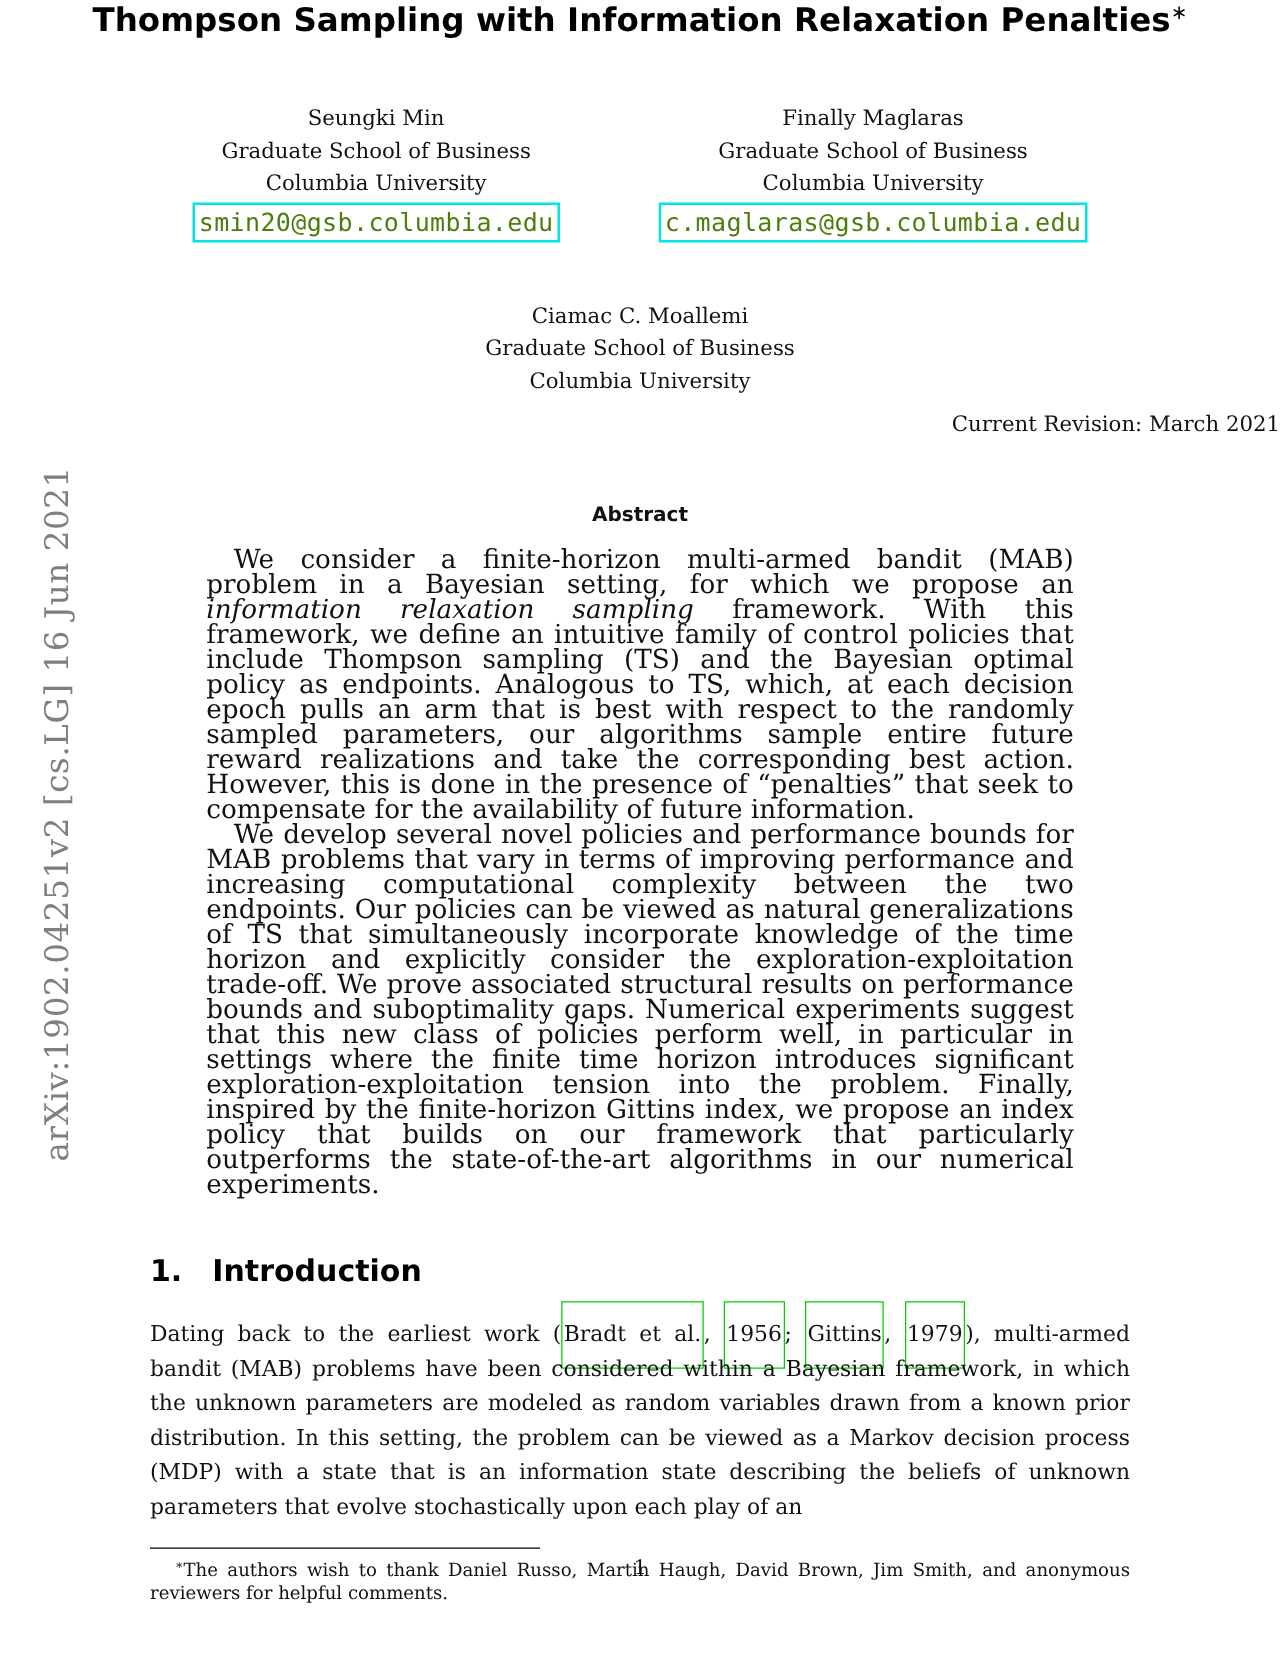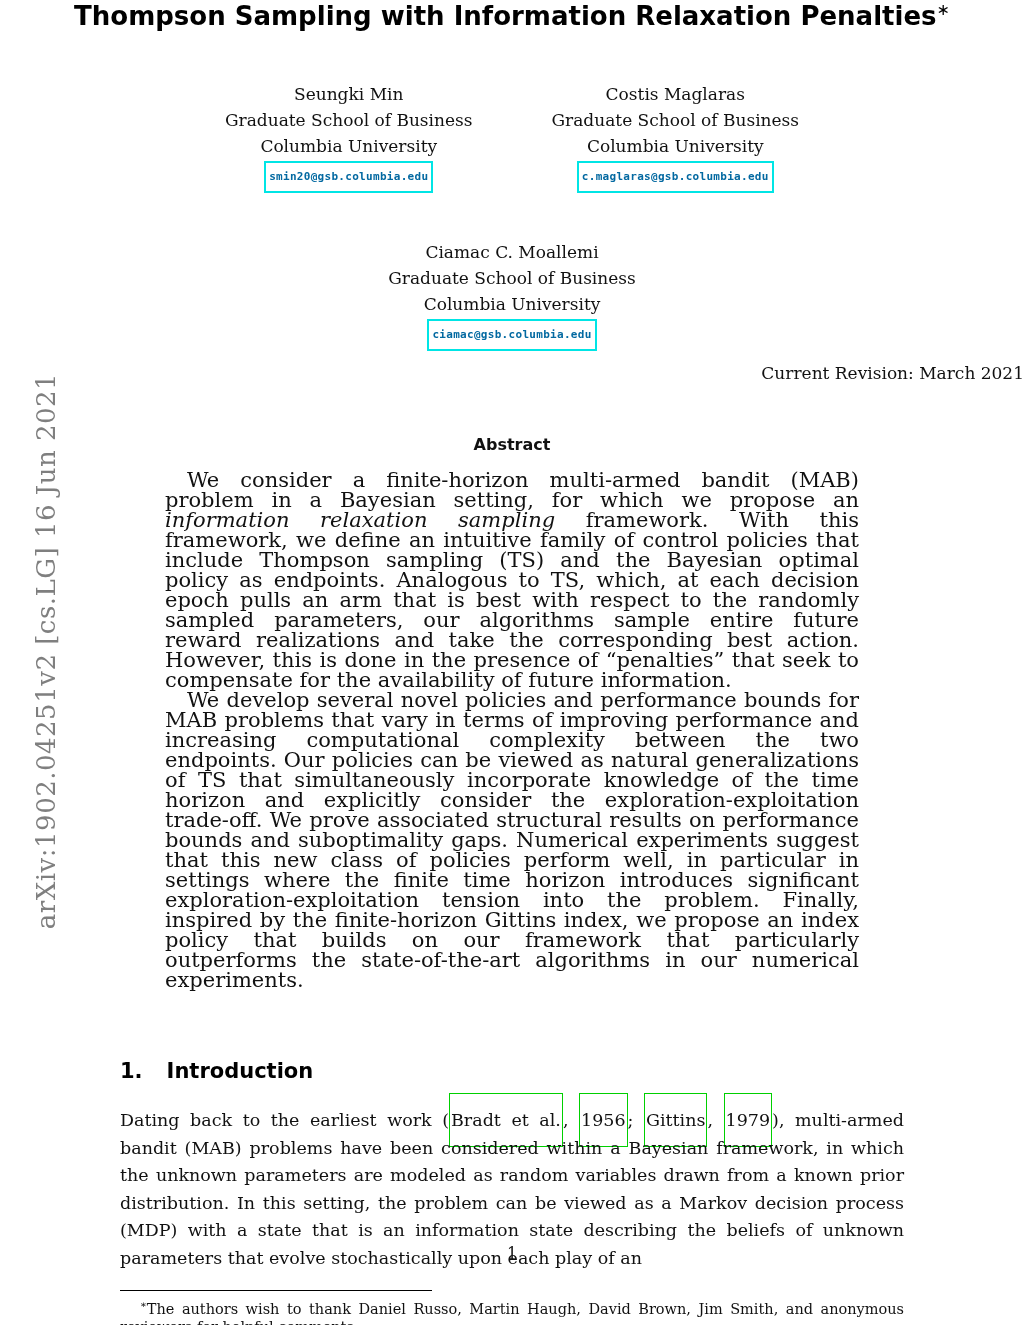--- a/index.html
+++ b/index.html
@@ -47,25 +47,24 @@
     margin-top: 50px;
   }
   .author-block { text-align: center; font-size: 17px; line-height: 26px; }
   .author-name { margin-bottom: 0; }
   .author-email-wrap { margin-top: 2px; }
   .email-box {
     display: inline-block;
     border: 2px solid #00e5e5;
     padding: 1px 3px;
     font-family: "DejaVu Sans Mono", "Liberation Mono", monospace;
-    font-size: 11px;
+    font-size: 20px;
     letter-spacing: 0.3px;
-    color: #0369a1;
+    color: #4d7c0f;
     cursor: pointer;
-    font-weight: bold;
   }
   .author-center { margin-top: 46px; }
   .revision { text-align: right; font-size: 17px; margin-top: 12px; }
 
   
   .abstract-heading {
     text-align: center;
     font-family: "DejaVu Sans", "Liberation Sans", sans-serif;
     font-weight: bold;
     font-size: 16px;
@@ -76,24 +75,24 @@
     margin: 16px auto 0 auto;
     font-size: 21px;
     line-height: 20px;
     text-align: justify;
   }
   .abstract-body p { margin: 0; text-indent: 22px; }
 
   
   .main-col { width: 784px; margin: 0 auto; }
   .section-heading {
-    margin-top: 69px;
+    margin-top: 46px;
     font-family: "DejaVu Sans", "Liberation Sans", sans-serif;
     font-weight: bold;
-    font-size: 21px;
+    font-size: 24px;
     color: #000;
   }
   .section-heading .sec-num { margin-right: 24px; }
   .intro-par {
     margin-top: 24px;
     font-size: 17.5px;
     line-height: 27.5px;
     text-align: justify;
   }
   .cite-box {
@@ -140,36 +139,33 @@
   <div class="authors-row">
     <div class="author-block">
       <div class="author-name">Seungki Min</div>
       <div>Graduate School of Business</div>
       <div>Columbia University</div>
       <div class="author-email-wrap">
         <span class="email-box">smin20@gsb.columbia.edu</span>
       </div>
     </div>
     <div class="author-block">
-      <div class="author-name">Costis Maglaras</div>
+      <div class="author-name">Finally Maglaras</div>
       <div>Graduate School of Business</div>
       <div>Columbia University</div>
       <div class="author-email-wrap">
         <span class="email-box">c.maglaras@gsb.columbia.edu</span>
       </div>
     </div>
   </div>
 
   <div class="author-block author-center">
     <div class="author-name">Ciamac C. Moallemi</div>
     <div>Graduate School of Business</div>
     <div>Columbia University</div>
-    <div class="author-email-wrap">
-      <span class="email-box">ciamac@gsb.columbia.edu</span>
-    </div>
   </div>
 
   <div class="revision">Current Revision: March 2021</div>
 
   <div class="abstract-heading">Abstract</div>
 
   <div class="abstract-body">
     <p><span>We consider a finite-horizon multi-armed bandit (MAB) problem in a Bayesian setting, for which we propose an </span><span class="em">information relaxation sampling</span><span> framework. With this framework, we define an intuitive family of control policies that include Thompson sampling (TS) and the Bayesian optimal policy as endpoints. Analogous to TS, which, at each decision epoch pulls an arm that is best with respect to the randomly sampled parameters, our algorithms sample entire future reward realizations and take the corresponding best action. However, this is done in the presence of “penalties” that seek to compensate for the availability of future information.</span></p>
     <p>We develop several novel policies and performance bounds for MAB problems that vary in terms of improving performance and increasing computational complexity between the two endpoints. Our policies can be viewed as natural generalizations of TS that simultaneously incorporate knowledge of the time horizon and explicitly consider the exploration-exploitation trade-off. We prove associated structural results on performance bounds and suboptimality gaps. Numerical experiments suggest that this new class of policies perform well, in particular in settings where the finite time horizon introduces significant exploration-exploitation tension into the problem. Finally, inspired by the finite-horizon Gittins index, we propose an index policy that builds on our framework that particularly outperforms the state-of-the-art algorithms in our numerical experiments.</p>
   </div>

